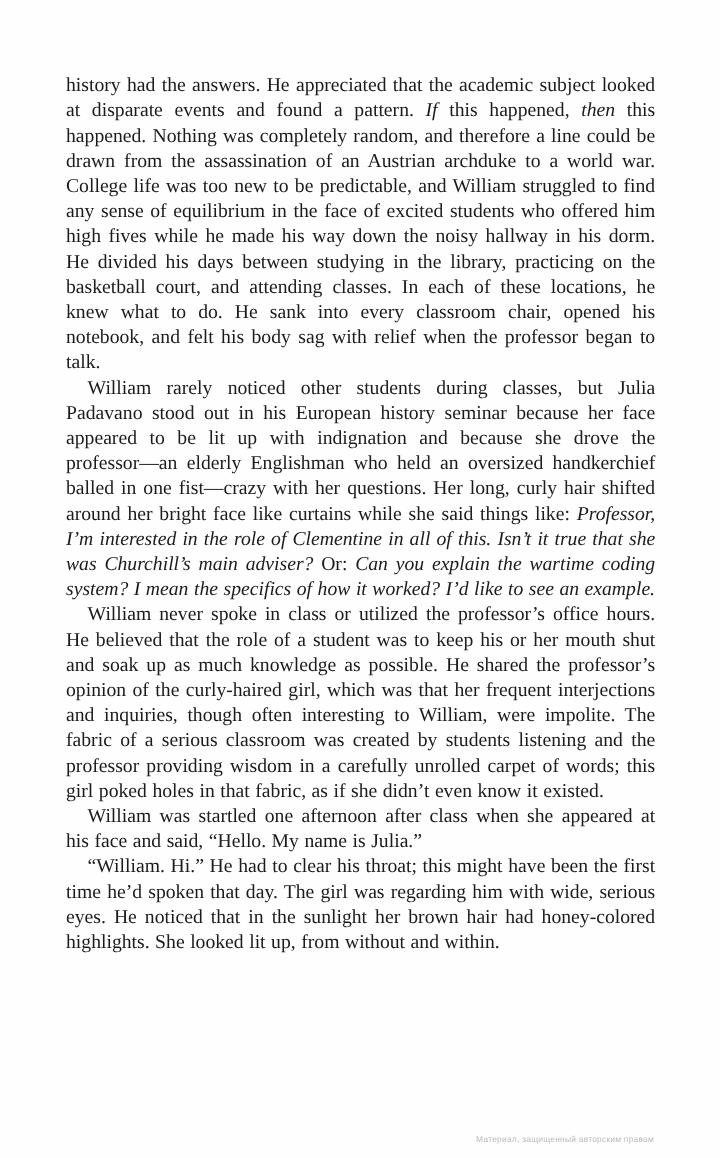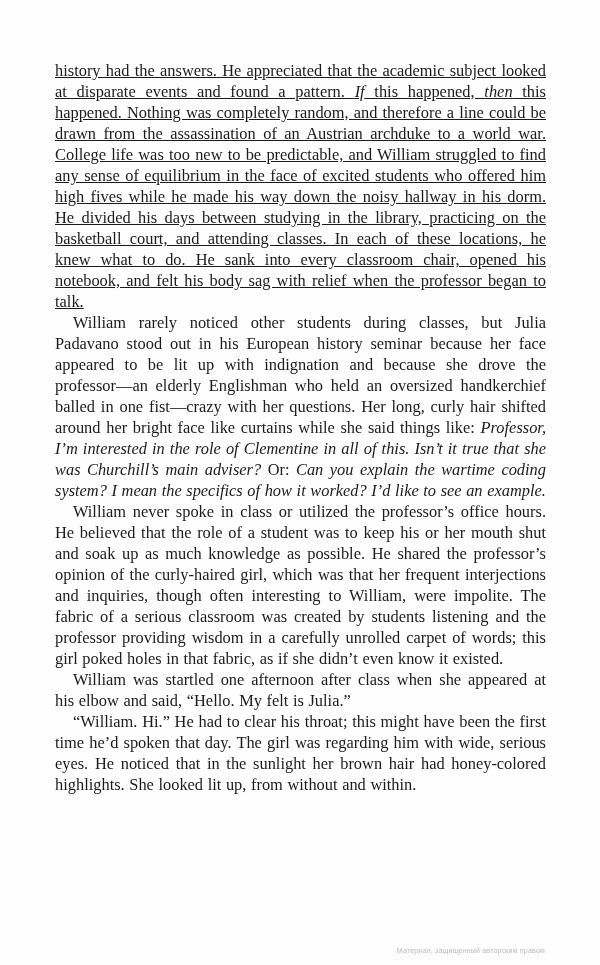--- a/index.html
+++ b/index.html
@@ -25,21 +25,20 @@
     line-height: 21px;
     color: #1b1b1b;
     word-spacing: 0.5px;
   }
   .text-block p {
     margin: 0;
     text-indent: 18px;
   }
   .text-block p.no-indent {
     text-indent: 0;
-    text-decoration: underline;
   }
   .text-block em {
     font-style: italic;
   }
   .watermark {
     position: absolute;
     right: 55px;
     bottom: 11px;
     font-family: "Liberation Sans", "DejaVu Sans", sans-serif;
     font-size: 7px;
@@ -49,17 +48,17 @@
   }
 </style>
 </head>
 <body>
 
 <div class="page">
   <div class="text-block" id="text-block">
       <p class="no-indent"><span>history had the answers. He appreciated that the academic subject looked at disparate events and found a pattern. </span><em>If</em><span> this happened, </span><em>then</em><span> this happened. Nothing was completely random, and therefore a line could be drawn from the assassination of an Austrian archduke to a world war. College life was too new to be predictable, and William struggled to find any sense of equilibrium in the face of excited students who offered him high fives while he made his way down the noisy hallway in his dorm. He divided his days between studying in the library, practicing on the basketball court, and attending classes. In each of these locations, he knew what to do. He sank into every classroom chair, opened his notebook, and felt his body sag with relief when the professor began to talk.</span></p>
       <p><span>William rarely noticed other students during classes, but Julia Padavano stood out in his European history seminar because her face appeared to be lit up with indignation and because she drove the professor—an elderly Englishman who held an oversized handkerchief balled in one fist—crazy with her questions. Her long, curly hair shifted around her bright face like curtains while she said things like: </span><em>Professor, I’m interested in the role of Clementine in all of this. Isn’t it true that she was Churchill’s main adviser?</em><span> Or: </span><em>Can you explain the wartime coding system? I mean the specifics of how it worked? I’d like to see an example.</em></p>
       <p><span>William never spoke in class or utilized the professor’s office hours. He believed that the role of a student was to keep his or her mouth shut and soak up as much knowledge as possible. He shared the professor’s opinion of the curly-haired girl, which was that her frequent interjections and inquiries, though often interesting to William, were impolite. The fabric of a serious classroom was created by students listening and the professor providing wisdom in a carefully unrolled carpet of words; this girl poked holes in that fabric, as if she didn’t even know it existed.</span></p>
-      <p><span>William was startled one afternoon after class when she appeared at his elbow and said, “Hello. My felt is Julia.”</span></p>
+      <p><span>William was startled one afternoon after class when she appeared at his face and said, “Hello. My name is Julia.”</span></p>
       <p><span>“William. Hi.” He had to clear his throat; this might have been the first time he’d spoken that day. The girl was regarding him with wide, serious eyes. He noticed that in the sunlight her brown hair had honey-colored highlights. She looked lit up, from without and within.</span></p>
     </div>
   <div class="watermark">Материал, защищенный авторским правом</div>
 </div>
 
 </body></html>

